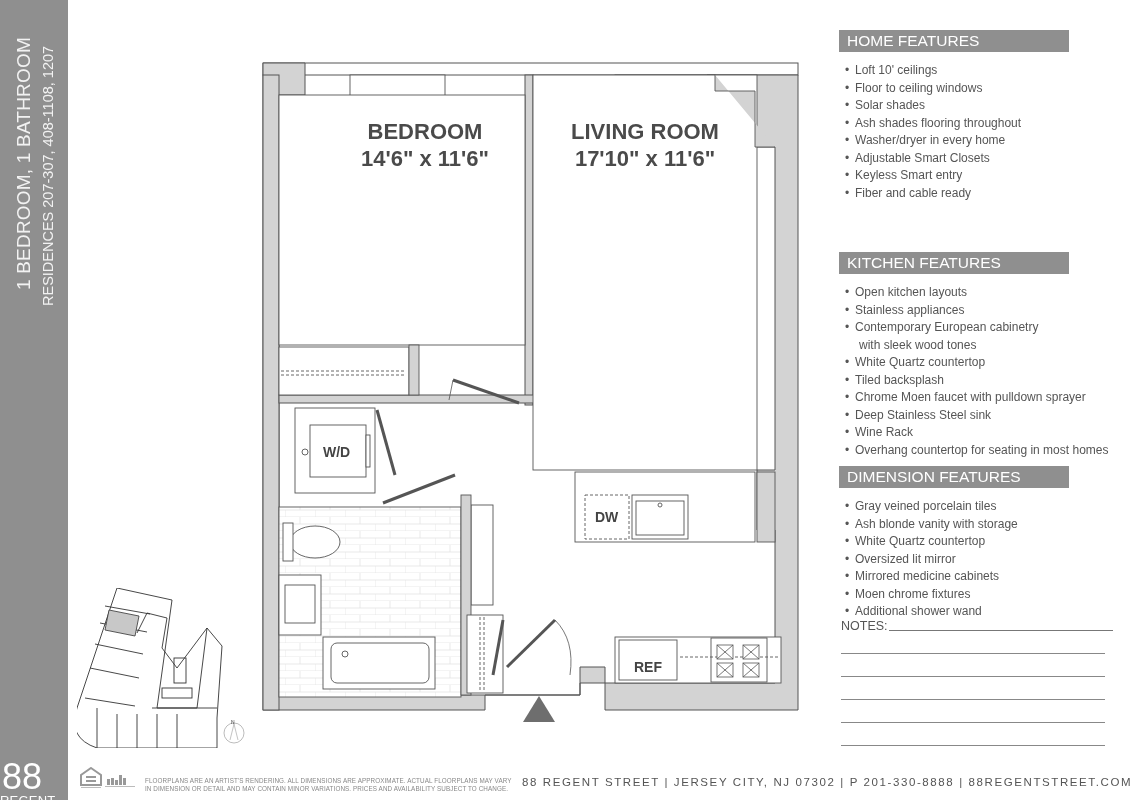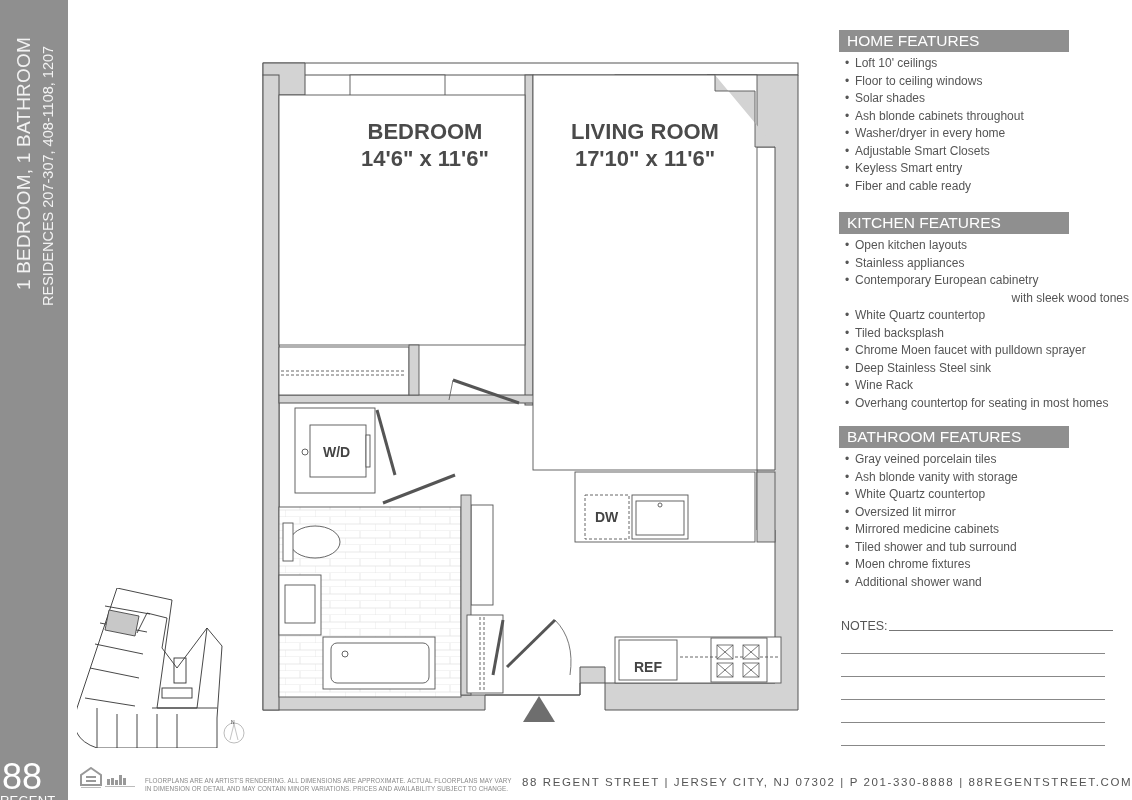--- a/index.html
+++ b/index.html
@@ -34,24 +34,24 @@
   .room-label.living { left: 290px; top: 63px; width: 200px; }
   .fixture-label { position: absolute; color: #444; font-size: 14px; }
 
   
   .features { position: absolute; left: 839px; top: 30px; width: 290px; }
   .feature-block { margin-bottom: 0; }
   .feature-head {
     background: #8f8f8f; color: #fff; font-size: 15.5px; height: 22px; line-height: 22px;
     padding-left: 8px; width: 230px;
   }
-  .feature-list { list-style: none; padding: 3px 0 0 6px; }
+  .feature-list { list-style: none; padding: 10px 0 0 6px; }
   .feature-list li { font-size: 12px; color: #555; height: 17.5px; line-height: 17.5px; white-space: nowrap; }
   .feature-list li .bullet { display: inline-block; width: 10px; }
-  .feature-list li.cont { padding-left: 14px; text-align: right; }
+  .feature-list li.cont { padding-left: 14px; }
 
   .notes { position: absolute; left: 841px; top: 616px; width: 275px; }
   .notes-label { font-size: 12.5px; color: #555; display: inline-block; }
   .notes-line-first { position: absolute; left: 48px; top: 14px; width: 224px; height: 1px; background: #777; }
   .note-line { position: absolute; left: 0; width: 264px; height: 1px; background: #888; }
 
   
   .disclaimer {
     position: absolute; left: 145px; top: 777px; font-size: 6.3px; color: #888; line-height: 8px; letter-spacing: 0.1px;
   }
@@ -203,27 +203,27 @@
   <div class="fixture-label" style="left:68px;top:389px;">W/D</div>
   <div class="fixture-label" style="left:340px;top:454px;">DW</div>
   <div class="fixture-label" style="left:379px;top:604px;">REF</div>
 </div>
 
 <svg class="north-arrow" width="32" height="26" viewBox="0 0 32 26">
   <polygon points="16,0 32,26 0,26" fill="#6e6e6e"></polygon>
 </svg>
 
 <div class="features">
-  <div class="feature-block" style="height:182px;">
+  <div class="feature-block" style="height:222px;">
     <div class="feature-head">HOME FEATURES</div>
     <ul class="feature-list">
       <li><span class="bullet">•</span><span>Loft 10' ceilings</span></li>
       <li><span class="bullet">•</span><span>Floor to ceiling windows</span></li>
       <li><span class="bullet">•</span><span>Solar shades</span></li>
-      <li><span class="bullet">•</span><span>Ash blonde cabinets throughout</span></li>
+      <li><span class="bullet">•</span><span>Ash shades flooring throughout</span></li>
       <li><span class="bullet">•</span><span>Washer/dryer in every home</span></li>
       <li><span class="bullet">•</span><span>Adjustable Smart Closets</span></li>
       <li><span class="bullet">•</span><span>Keyless Smart entry</span></li>
       <li><span class="bullet">•</span><span>Fiber and cable ready</span></li>
     </ul>
   </div>
   <div class="feature-block" style="height:214px;">
     <div class="feature-head">KITCHEN FEATURES</div>
     <ul class="feature-list">
       <li><span class="bullet">•</span><span>Open kitchen layouts</span></li>
@@ -232,28 +232,27 @@
       <li class="cont"><span>with sleek wood tones</span></li>
       <li><span class="bullet">•</span><span>White Quartz countertop</span></li>
       <li><span class="bullet">•</span><span>Tiled backsplash</span></li>
       <li><span class="bullet">•</span><span>Chrome Moen faucet with pulldown sprayer</span></li>
       <li><span class="bullet">•</span><span>Deep Stainless Steel sink</span></li>
       <li><span class="bullet">•</span><span>Wine Rack</span></li>
       <li><span class="bullet">•</span><span>Overhang countertop for seating in most homes</span></li>
     </ul>
   </div>
   <div class="feature-block">
-    <div class="feature-head">BATHROOM FEATURES</div>
+    <div class="feature-head">DIMENSION FEATURES</div>
     <ul class="feature-list">
       <li><span class="bullet">•</span><span>Gray veined porcelain tiles</span></li>
       <li><span class="bullet">•</span><span>Ash blonde vanity with storage</span></li>
       <li><span class="bullet">•</span><span>White Quartz countertop</span></li>
       <li><span class="bullet">•</span><span>Oversized lit mirror</span></li>
       <li><span class="bullet">•</span><span>Mirrored medicine cabinets</span></li>
-      <li><span class="bullet">•</span><span>Tiled shower and tub surround</span></li>
       <li><span class="bullet">•</span><span>Moen chrome fixtures</span></li>
       <li><span class="bullet">•</span><span>Additional shower wand</span></li>
     </ul>
   </div>
 </div>
 
 <div class="notes">
   <span class="notes-label">NOTES:</span>
   <div class="notes-line-first"></div>
   <div class="note-line" style="top:37px;"></div>

